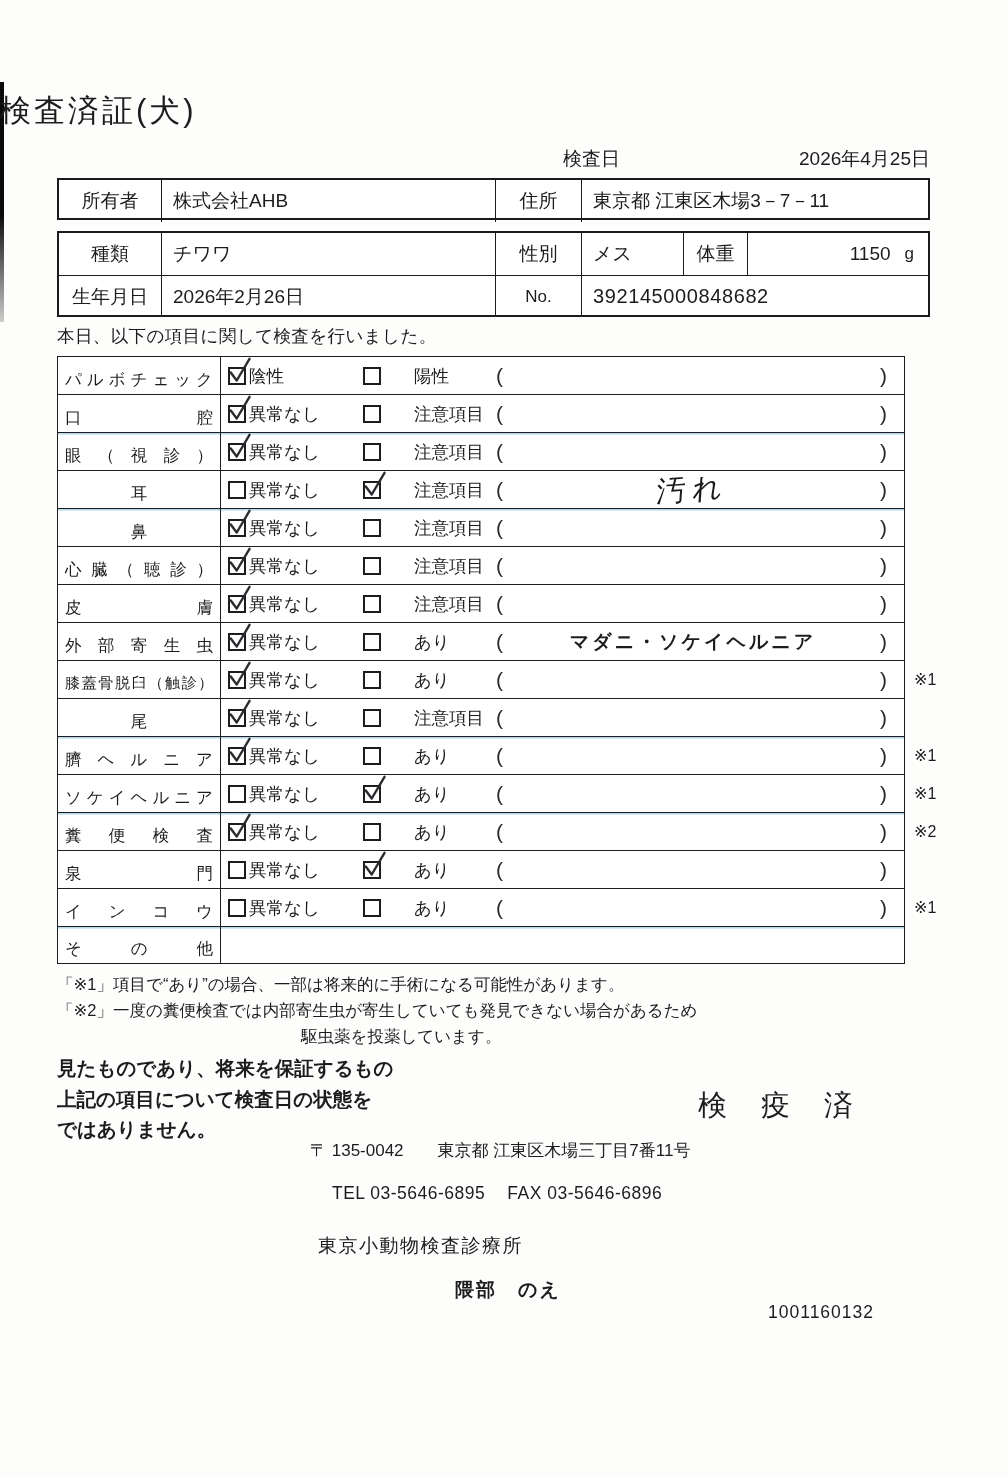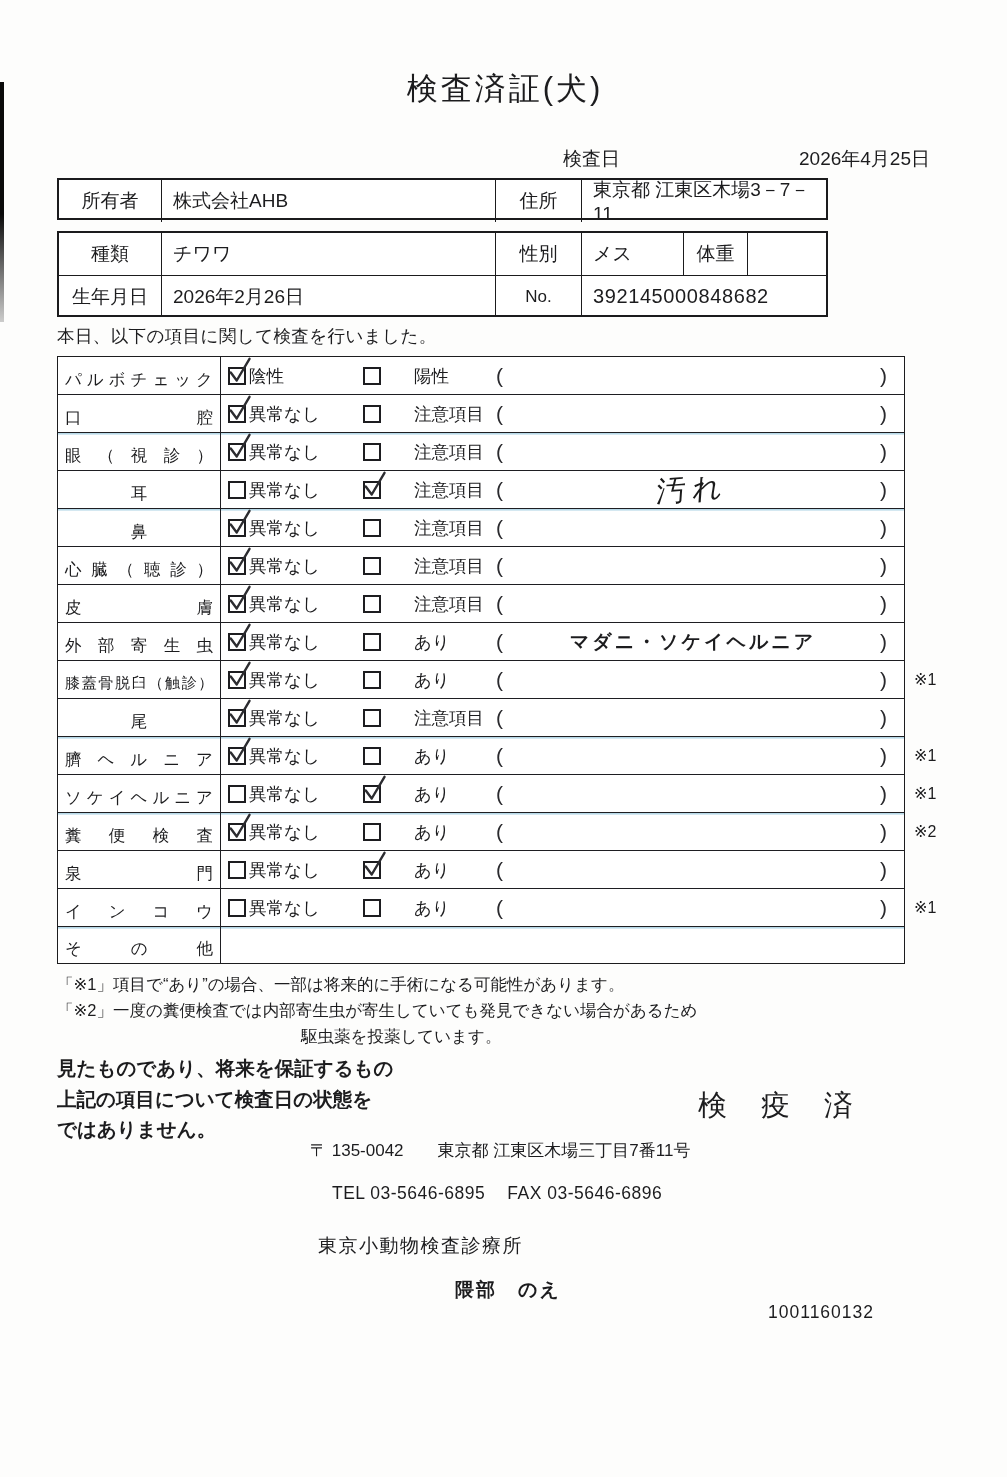--- a/index.html
+++ b/index.html
@@ -12,29 +12,29 @@
     color:#1c1c1e;
     overflow:hidden;
   }
   .abs{position:absolute;}
 
   
   .scan-sliver{left:0;top:82px;width:4px;height:240px;
     background:linear-gradient(#0a0a0a 0%,#0a0a0a 55%,rgba(10,10,10,.2) 100%);}
 
   
-  .title{left:0;top:68px;width:978px;text-align:center;
-    font-size:31px;font-weight:500;letter-spacing:3px;padding-left:16px;}
+  .title{left:0;top:90px;width:978px;text-align:left;
+    font-size:31px;font-weight:500;letter-spacing:3px;}
 
   
   .insp-label{left:563px;top:146px;font-size:19px;}
   .insp-value{left:760px;top:146px;width:170px;text-align:right;font-size:19px;}
 
   
-  .htable{left:57px;width:771px;border:2px solid #1b1b1d;box-sizing:border-box;background:#fff;}
+  .htable{left:57px;width:873px;border:2px solid #1b1b1d;box-sizing:border-box;background:#fff;}
   .htable .hrow{display:flex;height:42px;box-sizing:border-box;}
   .htable .hrow + .hrow{border-top:1.6px solid #1b1b1d;}
   .hcell{display:flex;align-items:center;box-sizing:border-box;font-size:19px;}
   .hcell.lab{justify-content:center;}
   .hcell.val{padding-left:11px;}
   .hcell.bR{border-right:1.6px solid #1b1b1d;}
   .w-lab1{width:103px;}
   .w-val1{width:334px;}
   .w-lab2{width:86px;}
   .w-sex{width:102px;}
@@ -118,20 +118,24 @@
     </div>
   </div>
 
   <div class="abs htable animal-table">
     <div class="hrow">
       <div class="hcell lab bR w-lab1">種類</div>
       <div class="hcell val bR w-val1">チワワ</div>
       <div class="hcell lab bR w-lab2">性別</div>
       <div class="hcell val bR w-sex">メス</div>
       <div class="hcell lab bR w-wlab">体重</div>
+      <div class="hcell weight-val">
+        <span>1150</span>
+        <span class="unit">g</span>
+      </div>
     </div>
     <div class="hrow">
       <div class="hcell lab bR w-lab1">生年月日</div>
       <div class="hcell val bR w-val1">2026年2月26日</div>
       <div class="hcell lab bR w-lab2" style="font-size:17px">No.</div>
       <div class="hcell val no-val" style="flex:1">392145000848682</div>
     </div>
   </div>
 
   <div class="abs intro">本日、以下の項目に関して検査を行いました。</div>

